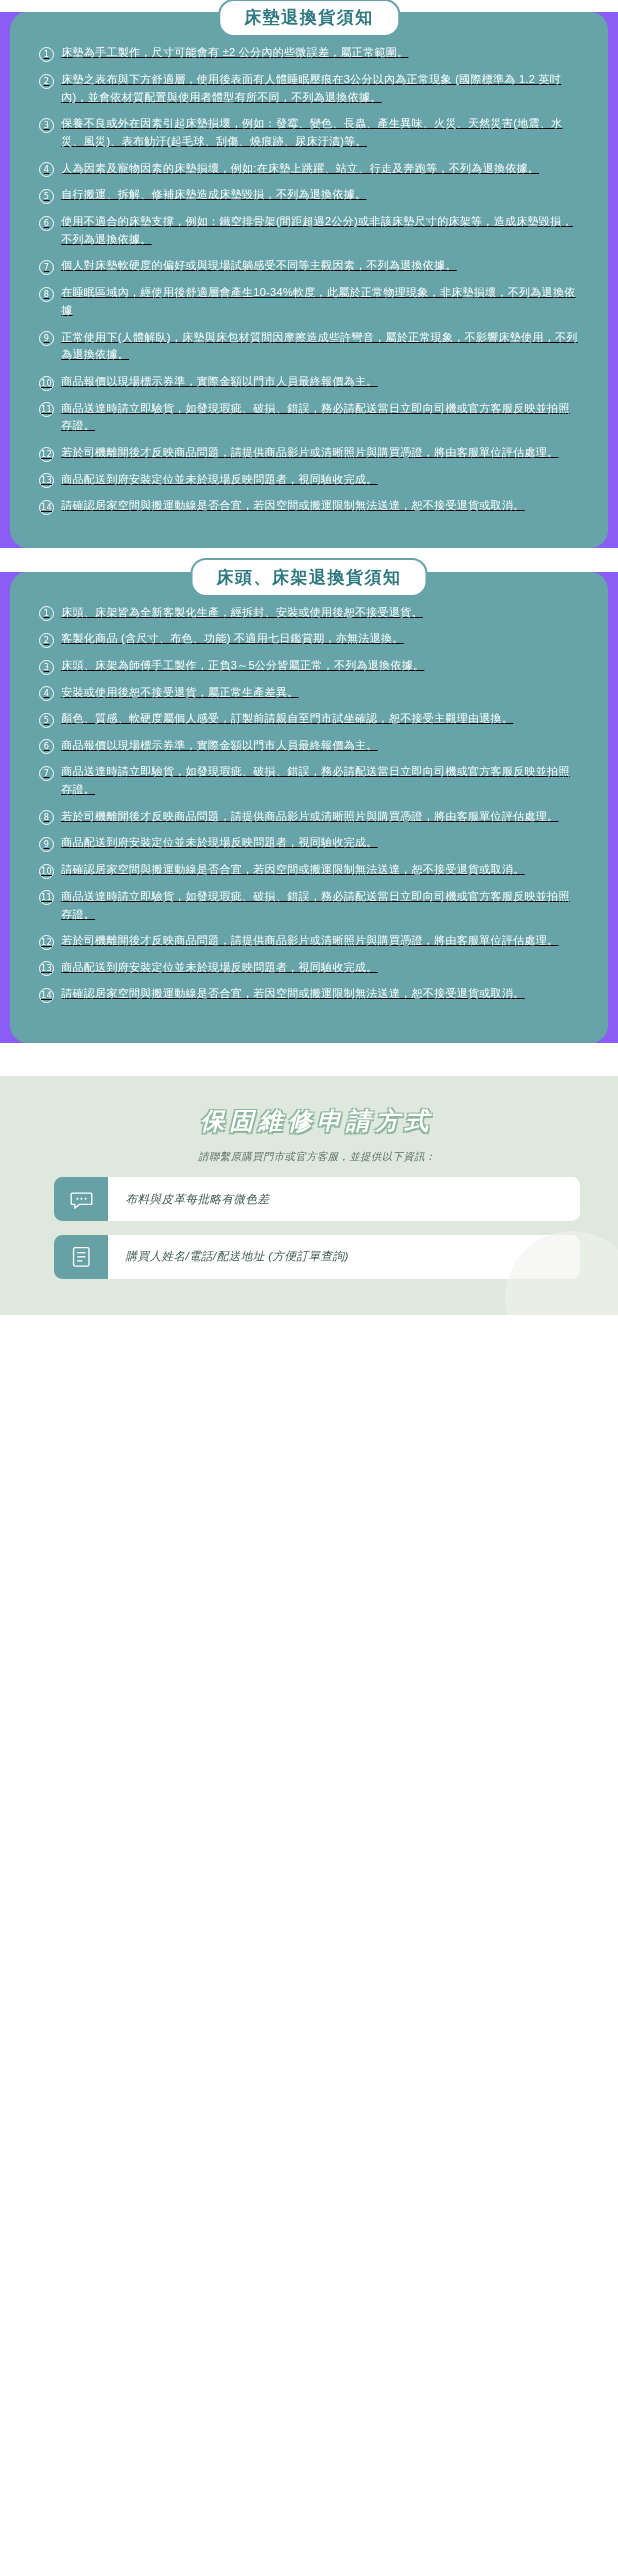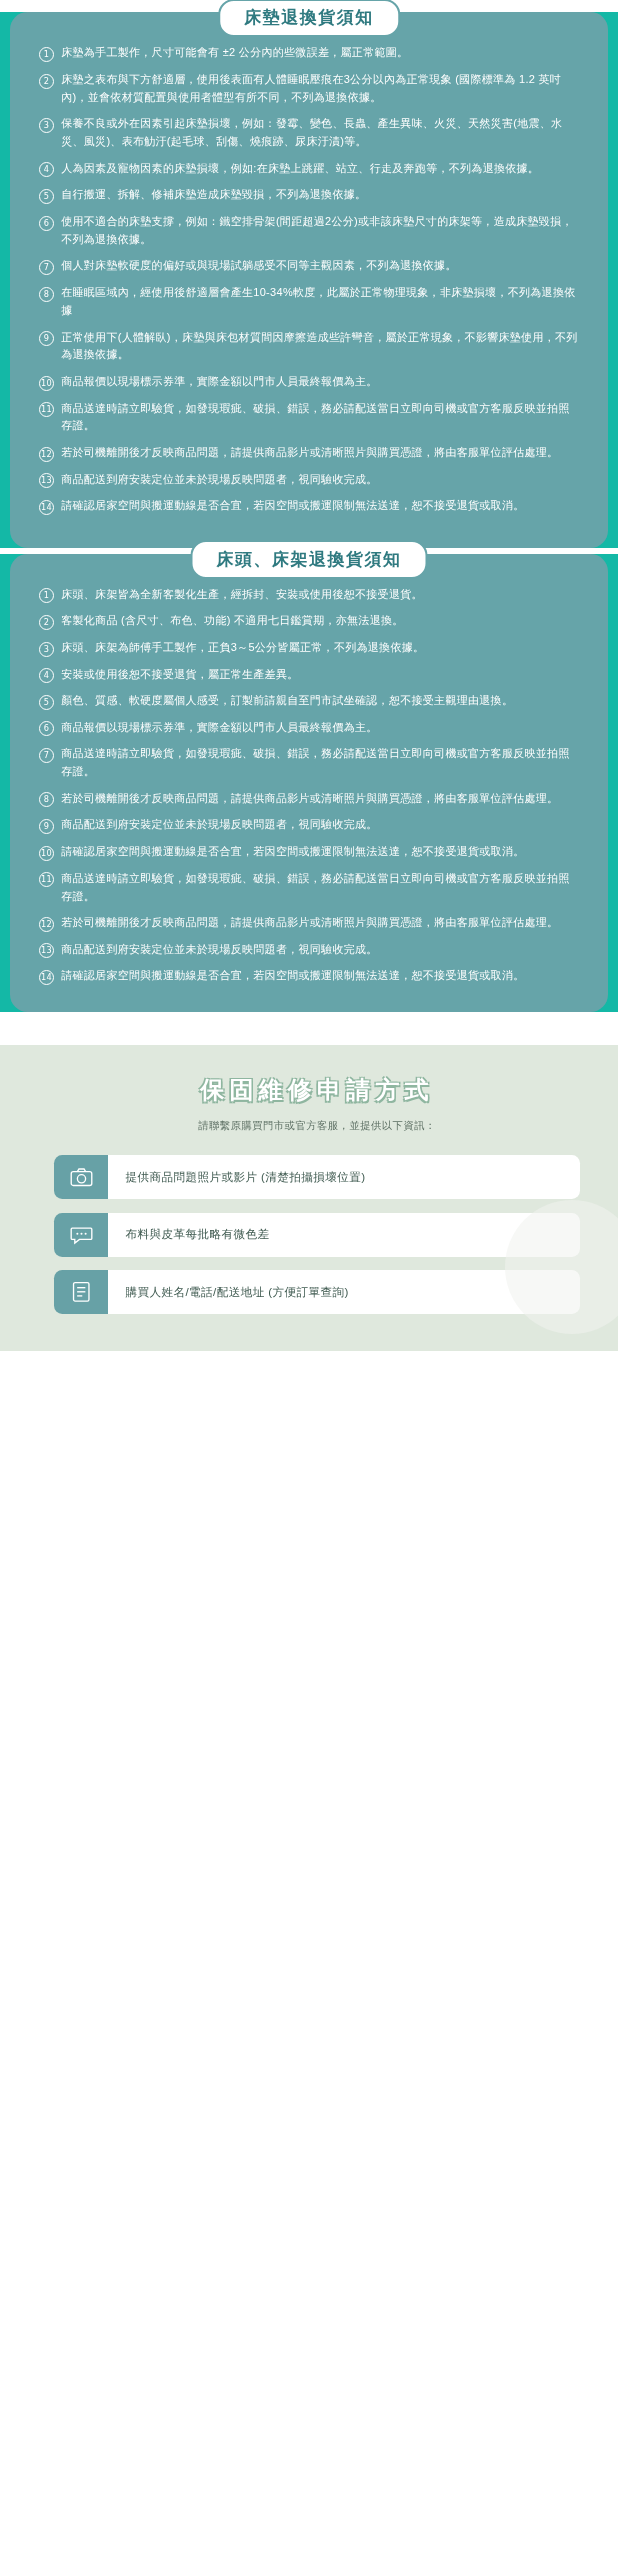--- a/index.html
+++ b/index.html
@@ -10,33 +10,34 @@
   }
   .page {
     width: 618px;
     min-height: 2699px;
     position: relative;
     background: #ffffff;
   }
 
   
   .sec-teal {
-    background: #14b8a6;
+    background: #8b5cf6;
     padding: 0 0 0 0;
+    text-decoration: underline;
   }
   .panel {
     position: relative;
     margin: 0 auto;
     width: 598px;
     background: #66a4a9;
     border-radius: 17.5px;
     padding: 32px 29px 24px 29px;
   }
   .panel-1 { margin-top: 12.4px; }
-  .panel-2 { margin-top: 6px; padding-bottom: 18px; }
+  .panel-2 { margin-top: 24px; padding-bottom: 31px; }
 
   .panel-title {
     position: absolute;
     top: -13.4px;
     left: 50%;
     transform: translateX(-50%);
     background: #ffffff;
     border: 2.1px solid #66a4a9;
     border-radius: 15.5px;
     color: #2f7a80;
@@ -73,39 +74,40 @@
   }
   ul.rules > li .txt { flex: 1 1 auto; }
 
   
   .sec-warranty {
     margin-top: 33px;
     background: #dfe8dd;
     padding: 29px 0 23px 16px;
     position: relative;
     overflow: hidden;
+    font-style: italic;
   }
   .warranty-title {
     text-align: center;
     color: #ffffff;
     font-size: 24px;
     font-weight: bold;
     letter-spacing: 5.2px;
     text-shadow:
       -1.5px -1.5px 0 #8fb6a0, 1.5px -1.5px 0 #8fb6a0,
       -1.5px  1.5px 0 #8fb6a0, 1.5px  1.5px 0 #8fb6a0,
       0 0 0 #8fb6a0;
     margin-bottom: 13.4px;
   }
   .warranty-sub {
     text-align: center;
     color: #5c6f63;
     font-size: 10.3px;
     letter-spacing: 0.5px;
-    margin-bottom: 22px;
+    margin-bottom: 13px;
   }
   .w-row {
     width: 526px;
     margin: 0 auto 13.4px auto;
     display: flex;
     align-items: stretch;
   }
   .w-icon {
     flex: 0 0 auto;
     width: 54px;
@@ -276,30 +278,20 @@
       </ul>
     </div>
   </section>
 
   <section class="sec-warranty">
     <div class="blob blob-a"></div>
 
     <h1 class="warranty-title">保固維修申請方式</h1>
     <p class="warranty-sub">請聯繫原購買門市或官方客服，並提供以下資訊：</p>
 
-    <div class="w-row">
-      <div class="w-icon">
-        <svg width="23" height="18.5" viewBox="0 0 44 36" fill="none" stroke="#ffffff" stroke-width="2.6">
-          <rect x="2" y="7" width="40" height="27" rx="4"></rect>
-          <path d="M14 7l3-5h10l3 5"></path>
-          <circle cx="22" cy="21" r="8"></circle>
-        </svg>
-      </div>
-      <div class="w-text">提供商品問題照片或影片 (清楚拍攝損壞位置)</div>
-    </div>
 
     <div class="w-row">
       <div class="w-icon">
         <svg width="23" height="19.6" viewBox="0 0 44 38" fill="none" stroke="#ffffff" stroke-width="2.6">
           <path d="M4 6h36a2 2 0 0 1 2 2v18a2 2 0 0 1-2 2H18l-9 7v-7H4a2 2 0 0 1-2-2V8a2 2 0 0 1 2-2z"></path>
           <circle cx="14" cy="17" r="2" fill="#ffffff" stroke="none"></circle>
           <circle cx="22" cy="17" r="2" fill="#ffffff" stroke="none"></circle>
           <circle cx="30" cy="17" r="2" fill="#ffffff" stroke="none"></circle>
         </svg>
       </div>

